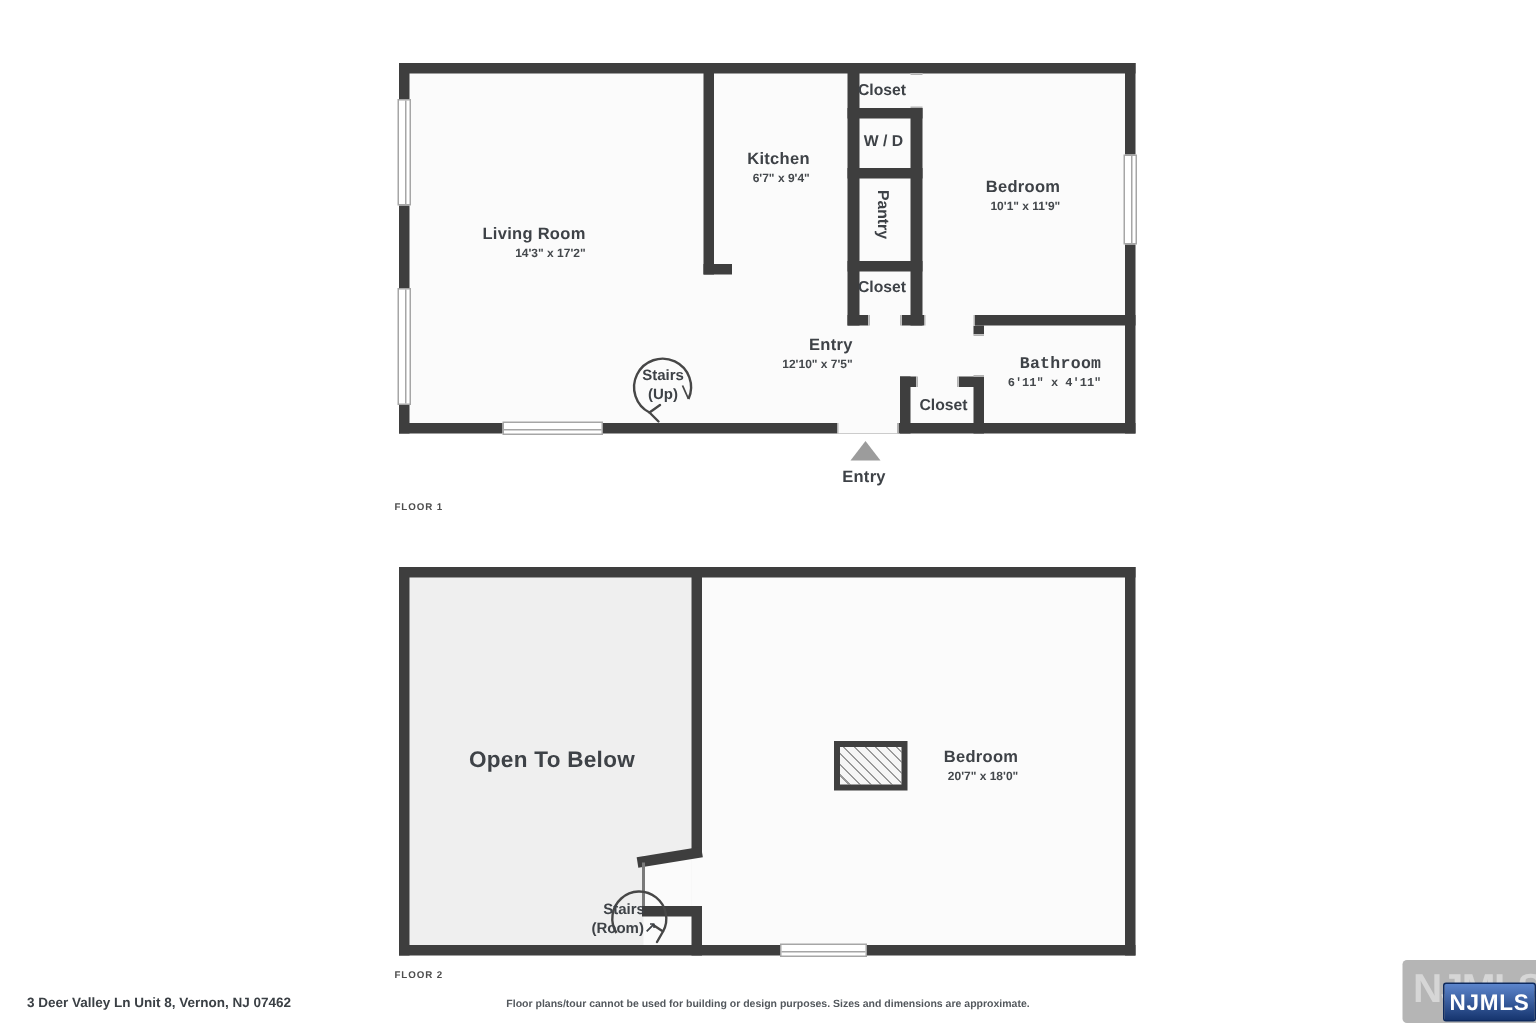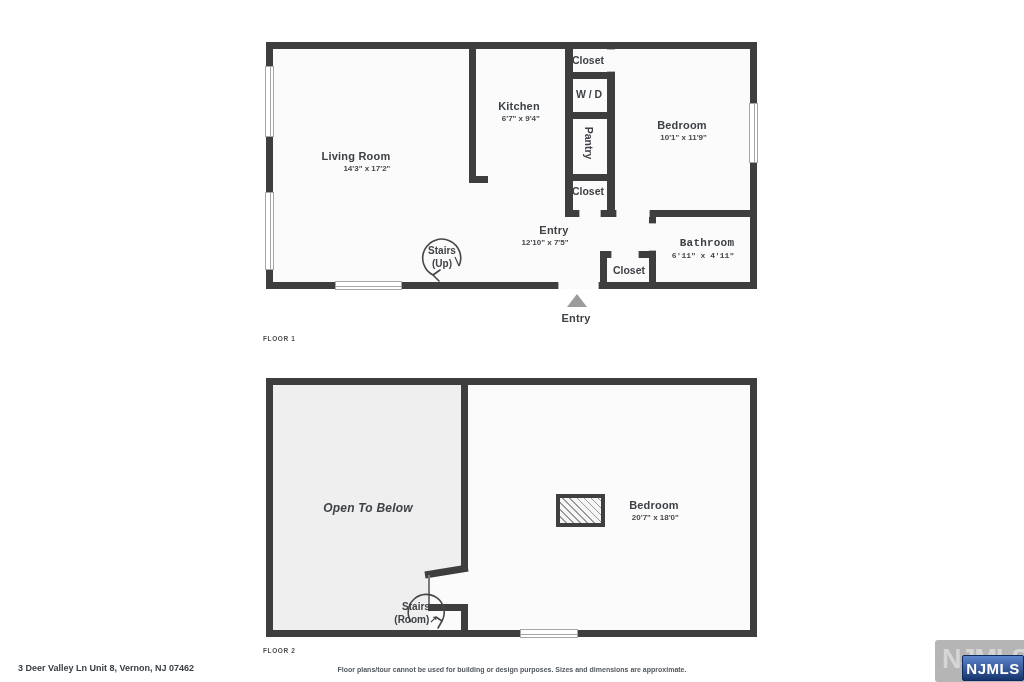--- a/index.html
+++ b/index.html
@@ -147,21 +147,21 @@
     </svg>
     <div class="thinline" style="left:428px;top:575px;width:2px;height:30px;"></div>
     <div class="wall" style="left:428px;top:604px;width:40px;height:7px;"></div>
     <div class="wall" style="left:461px;top:604px;width:7px;height:33px;"></div>
 
     <div class="win win-h" style="left:520px;top:629px;width:58px;height:9px;"></div>
 
     <div class="hatchbox" style="left:556px;top:494px;width:49px;height:33px;"></div>
 
     <div class="room-label" style="left:368px;top:508px;">
-      <span class="rname" style="font-size:12px;font-style:italic;">Open To Below</span>
+      <span class="rname" style="font-size:15px;">Open To Below</span>
     </div>
     <div class="room-label" style="left:654px;top:511px;">
       <span class="rname">Bedroom</span>
       <span class="rdims">20'7" x 18'0"</span>
     </div>
 
     <svg style="left:401px;top:582px;" width="54" height="54" viewBox="0 0 54 54">
       <path d="M10,40 A18,18 0 1 1 41,39" fill="none" stroke="#474747" stroke-width="1.6"></path>
       <path d="M41,39 L35,35 M41,39 L37,46" fill="none" stroke="#474747" stroke-width="1.6" stroke-linecap="round"></path>
     </svg>

